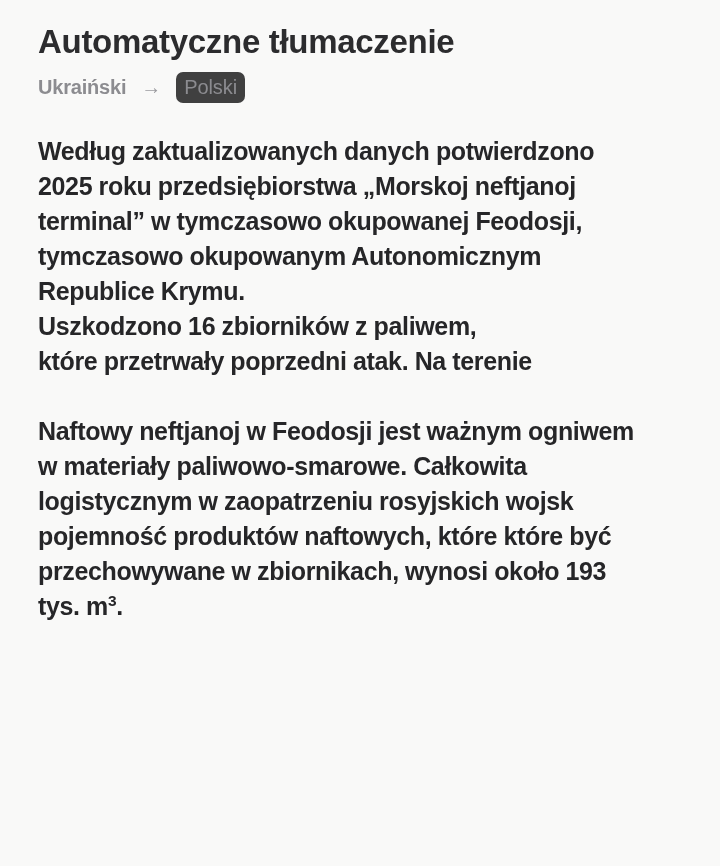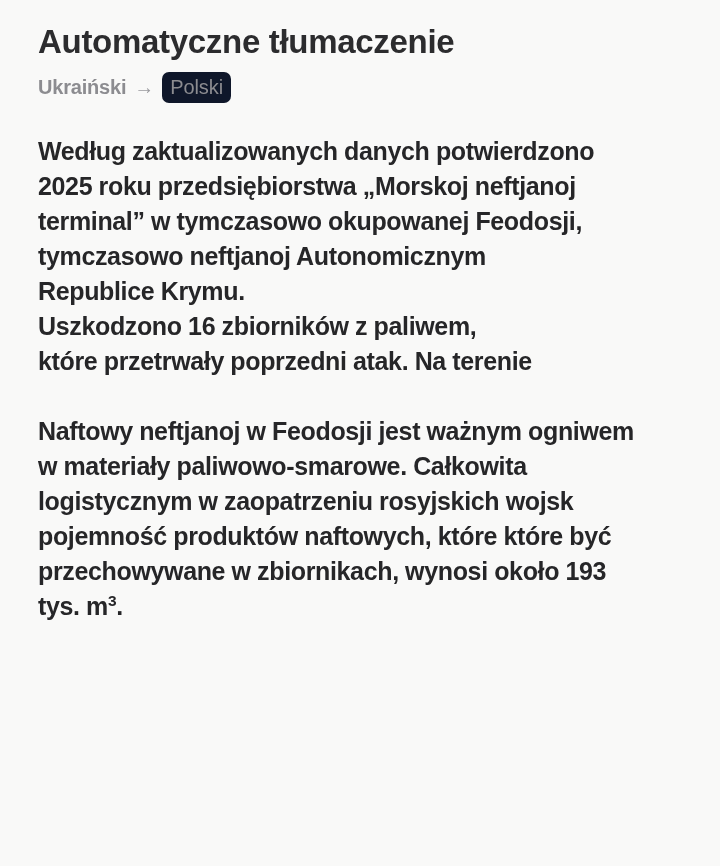--- a/index.html
+++ b/index.html
@@ -35,21 +35,21 @@
     color: #2c2c2e;
     letter-spacing: -0.3px;
     margin: 0;
     white-space: nowrap;
   }
 
   .lang-pair {
     margin-top: 11px;
     display: flex;
     align-items: center;
-    gap: 0px;
+    gap: 7px;
     height: 28px;
   }
 
   .lang-source {
     font-size: 20px;
     line-height: 26px;
     font-weight: bold;
     color: #8c8c90;
     letter-spacing: -0.2px;
   }
@@ -60,21 +60,21 @@
     color: #9a9a9e;
     font-weight: normal;
     margin: 0 8px;
   }
 
   .lang-target {
     font-size: 20px;
     line-height: 26px;
     font-weight: normal;
     color: #8c8c90;
-    background: #0f172a;
+    background: #404040;
     border-radius: 7px;
     padding: 2px 8px 3px 8px;
     letter-spacing: -0.1px;
   }
 
   
   .translation-body {
     margin-top: 33px;
   }
 
@@ -116,21 +116,21 @@
       <span class="lang-arrow">→</span>
       <span class="lang-target">Polski</span>
     </div>
   </div>
 
   <div class="translation-body">
       <p class="paragraph">
         <span class="para-line">Według zaktualizowanych danych potwierdzono</span>
         <span class="para-line">2025 roku przedsiębiorstwa „Morskoj neftjanoj</span>
         <span class="para-line">terminal” w tymczasowo okupowanej Feodosji,</span>
-        <span class="para-line">tymczasowo neftjanoj Autonomicznym</span>
+        <span class="para-line">tymczasowo okupowanym Autonomicznym</span>
         <span class="para-line">Republice Krymu.</span>
         <span class="para-line">Uszkodzono 16 zbiorników z paliwem,</span>
         <span class="para-line">które przetrwały poprzedni atak. Na terenie</span>
       </p>
       <p class="paragraph">
         <span class="para-line">Naftowy neftjanoj w Feodosji jest ważnym ogniwem</span>
         <span class="para-line">w materiały paliwowo-smarowe. Całkowita</span>
         <span class="para-line">logistycznym w zaopatrzeniu rosyjskich wojsk</span>
         <span class="para-line">pojemność produktów naftowych, które które być</span>
         <span class="para-line">przechowywane w zbiornikach, wynosi około 193</span>

